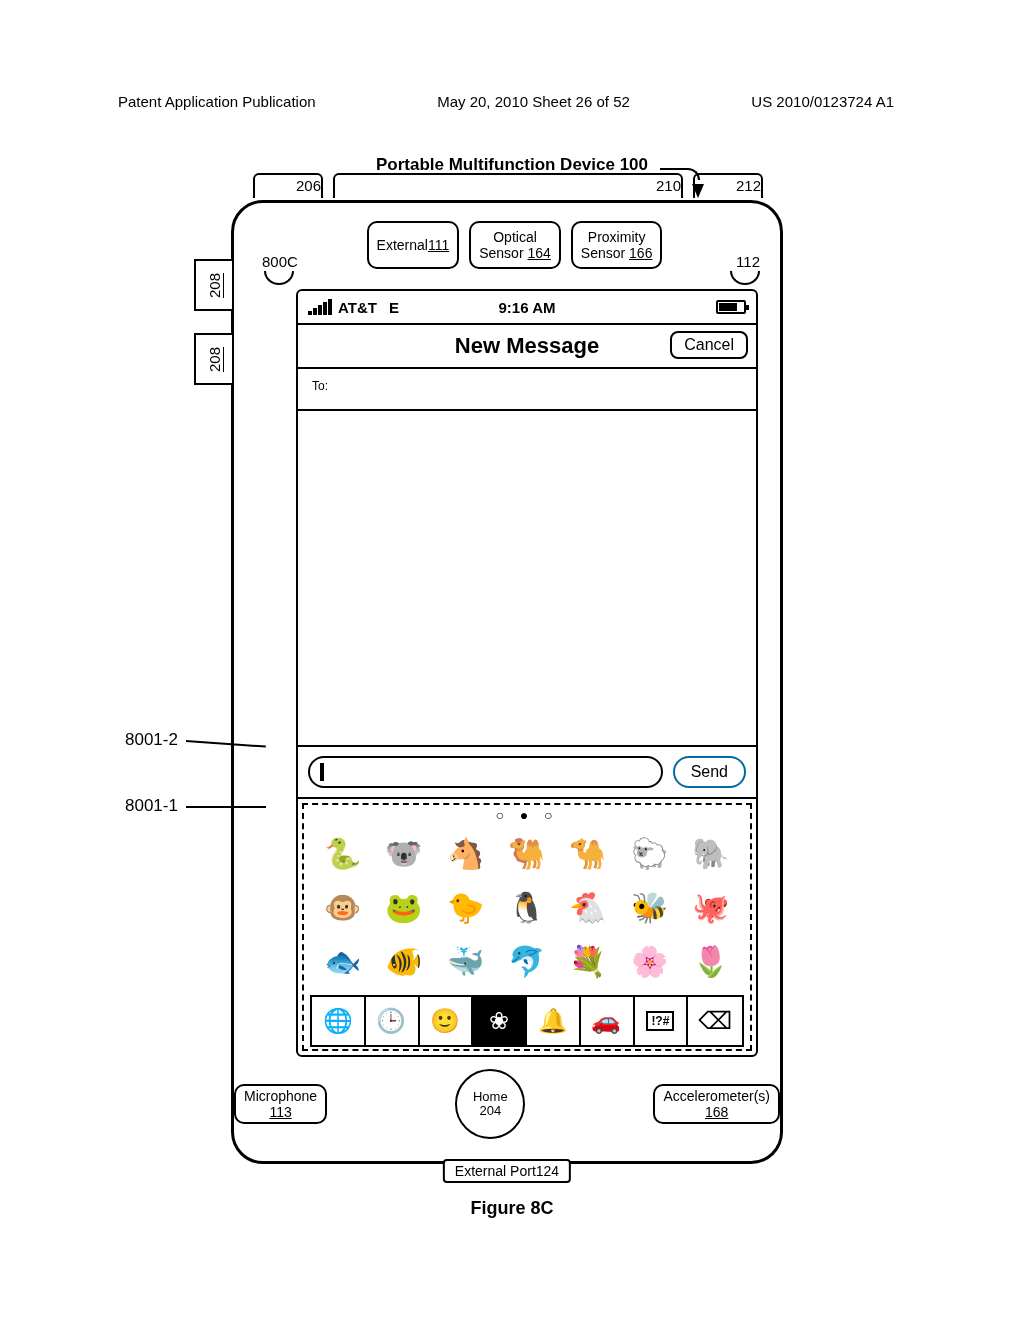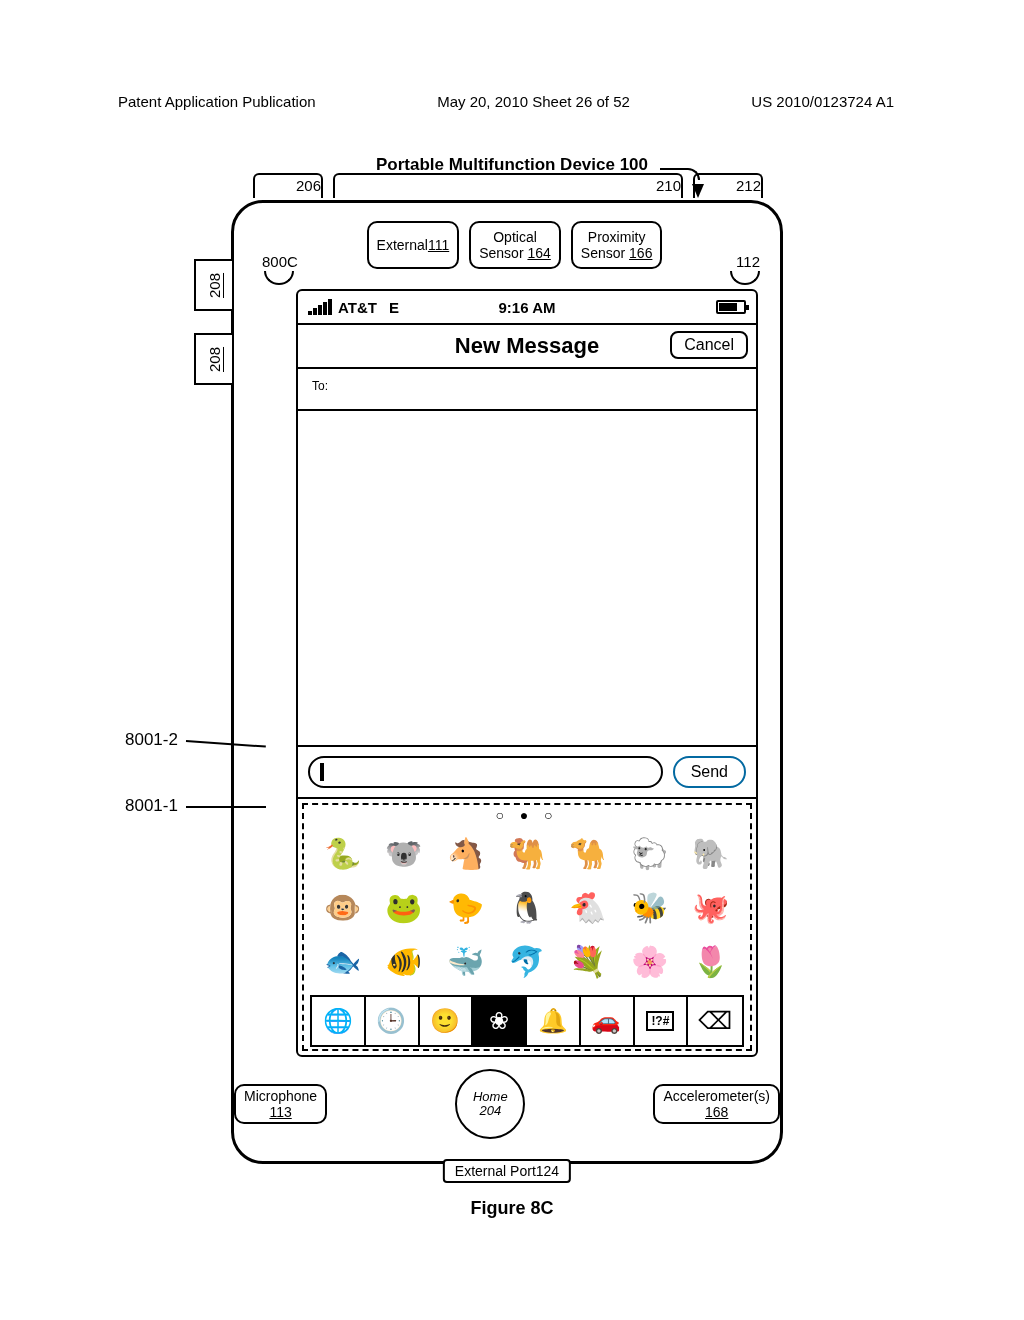--- a/index.html
+++ b/index.html
@@ -182,21 +182,21 @@
   .cat-btn.active{ background:#000; color:#fff;}
   .cat-sym-box { border:2px solid #000; font-size:12px; padding:1px 3px; font-weight:bold;}
   .callout-label { position:absolute; font-size:17px; }
   .callout-line { position:absolute; background:#000; height:2px;}
   .hw-bottom {
     position:absolute;
     bottom:22px; left:0; right:0;
     display:flex; justify-content:space-between; gap:4px; align-items:center;
   }
   .hw-bottom .hw-box{ font-size:14px;}
-  .home-circle{ width:70px; height:70px; border:2px solid #000; border-radius:50%; display:flex; flex-direction:column; align-items:center; justify-content:center; font-size:13px; line-height:1.1;font-style:italic;}
+  .home-circle{ width:70px; height:70px; border:2px solid #000; border-radius:50%; display:flex; flex-direction:column; align-items:center; justify-content:center; font-size:13px; line-height:1.1;}
   .ext-port {
     position:absolute; bottom:-22px; left:50%; transform:translateX(-50%);
     border:2px solid #000; border-radius:4px; padding:2px 10px; font-size:14px; background:#fff;
   }
   .figure-label{ position:absolute; top:1198px; left:0; right:0; text-align:center; font-weight:bold; font-size:18px;}
   .arrow-down{
     position:absolute;
     width:0;height:0;
     border-left:6px solid transparent;
     border-right:6px solid transparent;

